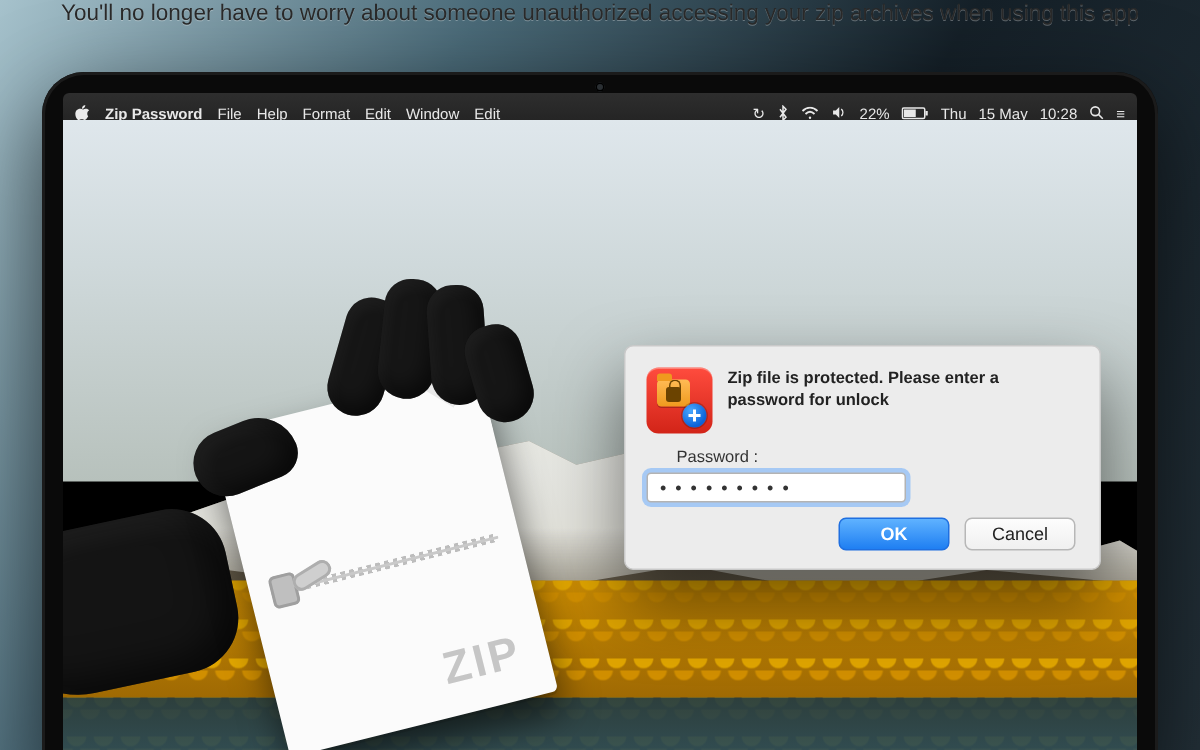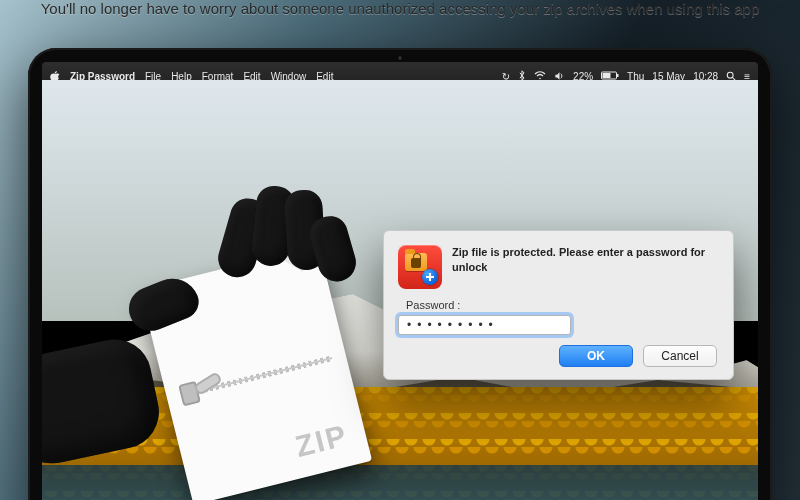--- a/index.html
+++ b/index.html
@@ -86,37 +86,37 @@
       linear-gradient(#c9c9c9,#c9c9c9) center/100% 2px no-repeat,
       repeating-linear-gradient(90deg,#bdbdbd 0 3px, transparent 3px 6px) center/100% 6px no-repeat;
     border-radius:3px;
   }
   .zipper .pull { position:absolute; left:0; top:6px; width:18px; height:22px; background:#bfbfbf; border-radius:4px; box-shadow:inset 0 0 0 2px #9f9f9f; }
   .zipper .tab  { position:absolute; left:16px; top:10px; width:28px; height:12px; background:#cfcfcf; border-radius:6px; transform-origin:left center; transform:rotate(-18deg); box-shadow:inset 0 0 0 2px #aeaeae; }
   .zip-label { position:absolute; right:18px; bottom:14px; font-size:30px; font-weight:600; letter-spacing:2px; color:#c6c6c6; }
 
   
   .dialog {
-    position:absolute; right:24px; top:150px; width:351px;
+    position:absolute; right:24px; top:150px; width:318px;
     background:#ececec; border:1px solid #c9c9c9; border-radius:6px;
     box-shadow: 0 22px 46px rgba(0,0,0,.5);
     padding:14px 16px 12px 14px;
     font-size:11px; color:#222;
   }
   .dialog .row1 { display:flex; gap:10px; }
   .appicon { width:44px; height:44px; border-radius:8px; background:linear-gradient(#ff4c3e,#d22418); position:relative; flex:0 0 44px; box-shadow:inset 0 1px 0 rgba(255,255,255,.3); }
   .appicon .folder { position:absolute; left:7px; top:8px; width:22px; height:18px; border-radius:3px; background:linear-gradient(#ffbb55,#ef9a1e); box-shadow:0 1px 0 rgba(0,0,0,.25);}
   .appicon .folder::before{content:"";position:absolute;left:0;top:-4px;width:10px;height:5px;border-radius:2px 2px 0 0;background:#ef9a1e;}
   .appicon .lock { position:absolute; left:13px; top:13px; width:10px; height:10px; border-radius:2px; background:#6b4300;}
   .appicon .lock::before{content:"";position:absolute;left:2px;top:-5px;width:6px;height:6px;border:1.5px solid #6b4300;border-bottom:none;border-radius:5px 5px 0 0;}
   .appicon .badge{position:absolute;right:4px;bottom:4px;width:16px;height:16px;border-radius:50%;background:radial-gradient(circle at 35% 30%, #4aa8ff, #0b62d8 70%);box-shadow:0 0 0 1px rgba(0,0,0,.2);}
   .appicon .badge .plus{position:absolute;left:50%;top:50%;width:8px;height:2px;background:#fff;transform:translate(-50%,-50%);} 
   .appicon .badge .plus::after{content:"";position:absolute;left:3px;top:-3px;width:2px;height:8px;background:#fff;}
   .dlg-title { font-weight:700; line-height:1.35; }
-  .pw-row { display:flex; align-items:center; gap:6px; margin:10px 0 4px 8px; }
+  .pw-row { display:flex; align-items:center; gap:6px; margin:10px 0 4px 20px; }
   .pw-row label { font-size:11px; color:#333; }
   .pw-input { flex:1; height:20px; border:1px solid #b3b3b3; border-radius:3px; background:#fff; padding:0 8px;
     font-family:inherit; font-size:12px; letter-spacing:6px; color:#333;
     box-shadow: 0 0 0 3px rgba(83,160,255,.45);
   }
   .dlg-buttons { display:flex; justify-content:flex-end; gap:10px; margin-top:10px; }
   .btn { min-width:74px; height:22px; border-radius:5px; font-size:12px; border:1px solid #b7b7b7;
     background:linear-gradient(#fdfdfd,#f0f0f0); color:#222; cursor:pointer; }
   .btn.primary { background:linear-gradient(#5fb2ff,#1f7ff2); border-color:#1f6fe0; color:#fff; font-weight:600; }
 </style>

